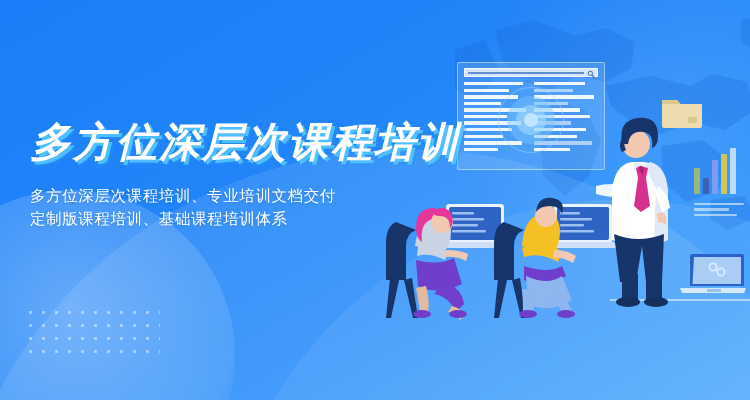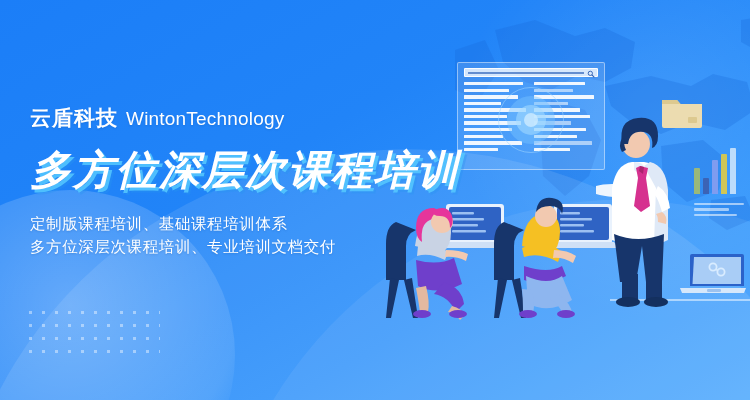--- a/index.html
+++ b/index.html
@@ -168,28 +168,24 @@
       </svg>
     </div>
 
     <div class="wave-b"></div>
     <div class="wave-a"></div>
     <div class="glow-circle"></div>
     <div class="dot-grid"></div>
   </div>
 
   <div class="text-block">
-    <div class="brandline">
-      <span class="brand-cn">云盾科技</span>
-      <span class="brand-en">WintonTechnology</span>
-    </div>
     <div class="headline">多方位深层次课程培训</div>
     <div class="subline">
+      <div>多方位深层次课程培训、专业培训文档交付</div>
       <div>定制版课程培训、基础课程培训体系</div>
-      <div>多方位深层次课程培训、专业培训文档交付</div>
     </div>
   </div>
 
   <div class="browser">
     <div class="searchbar">
       <div class="bar-fill"></div>
       <span class="search-icon">
         <svg viewBox="0 0 12 12" width="8" height="8">
           <circle cx="5" cy="5" r="3.2" fill="none" stroke="#2f5fb0" stroke-width="1.4"></circle>
           <line x1="7.4" y1="7.4" x2="11" y2="11" stroke="#2f5fb0" stroke-width="1.6"></line>

